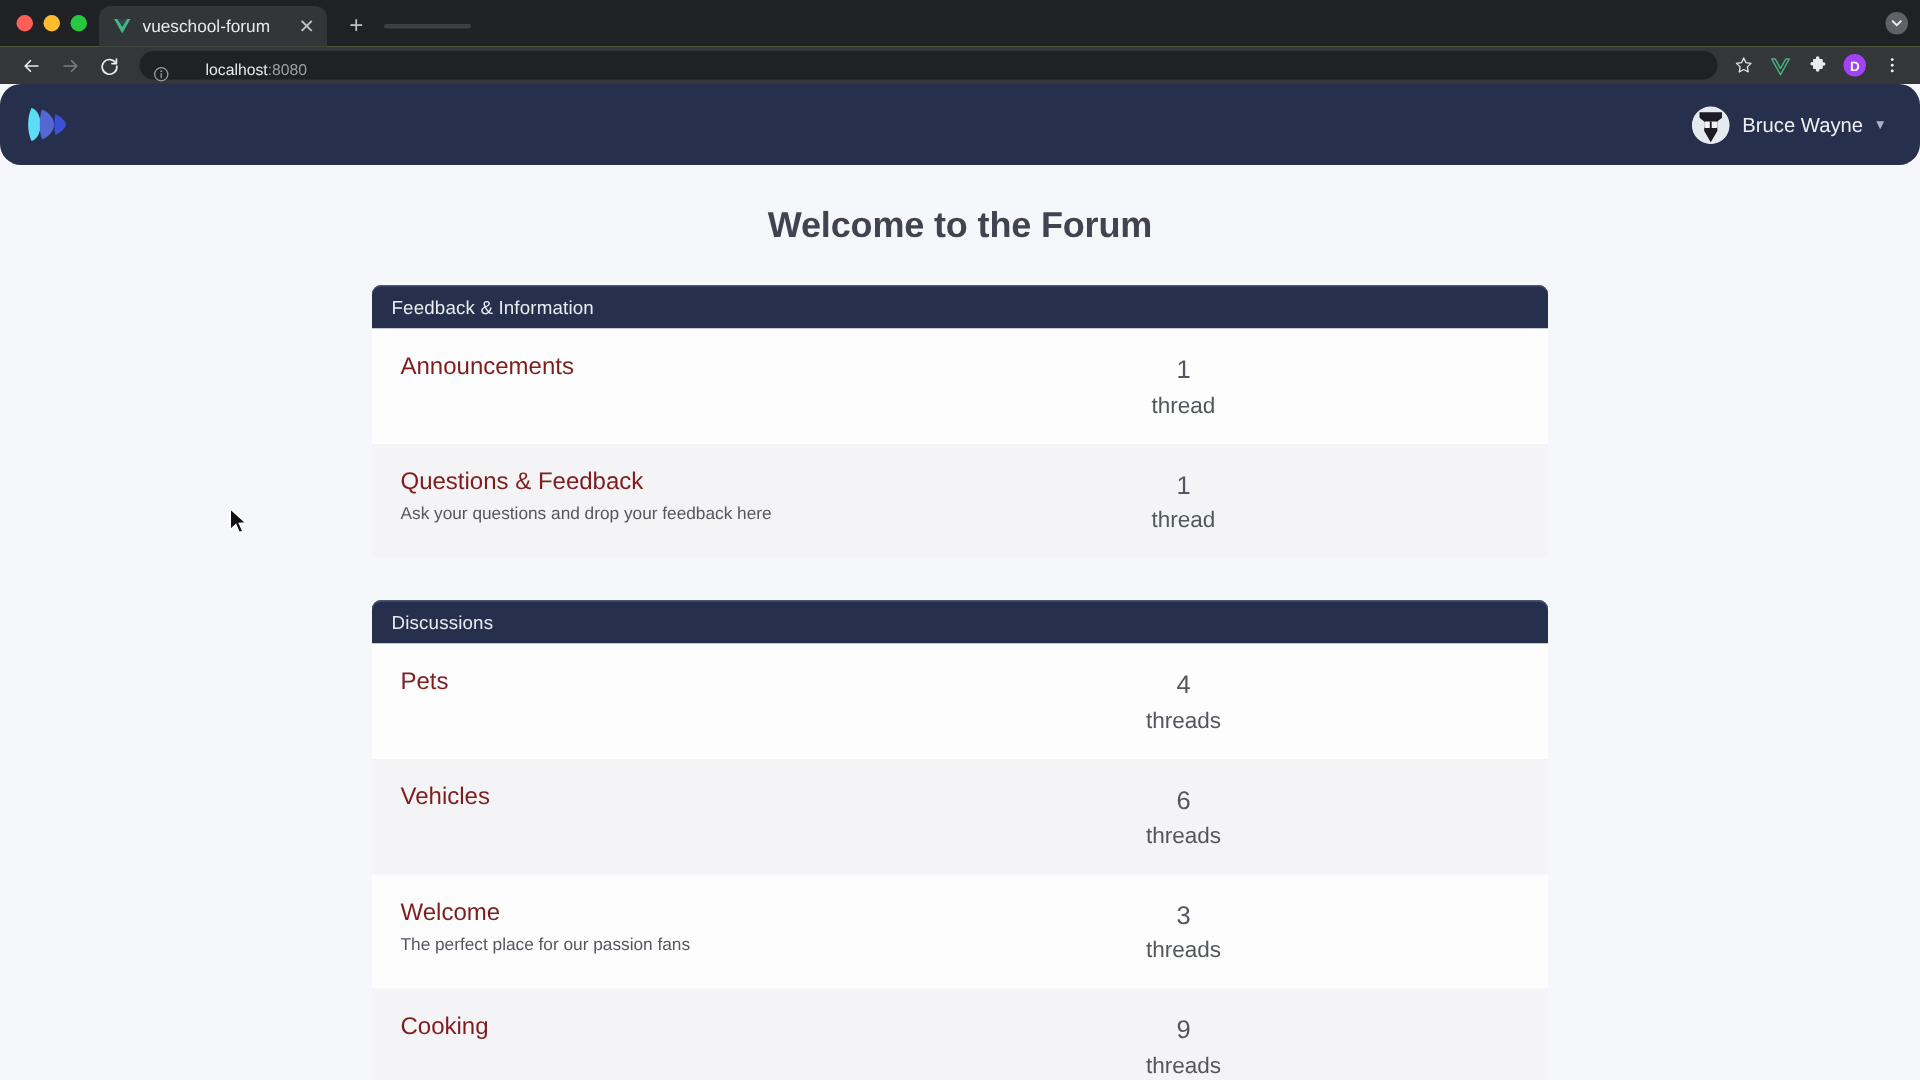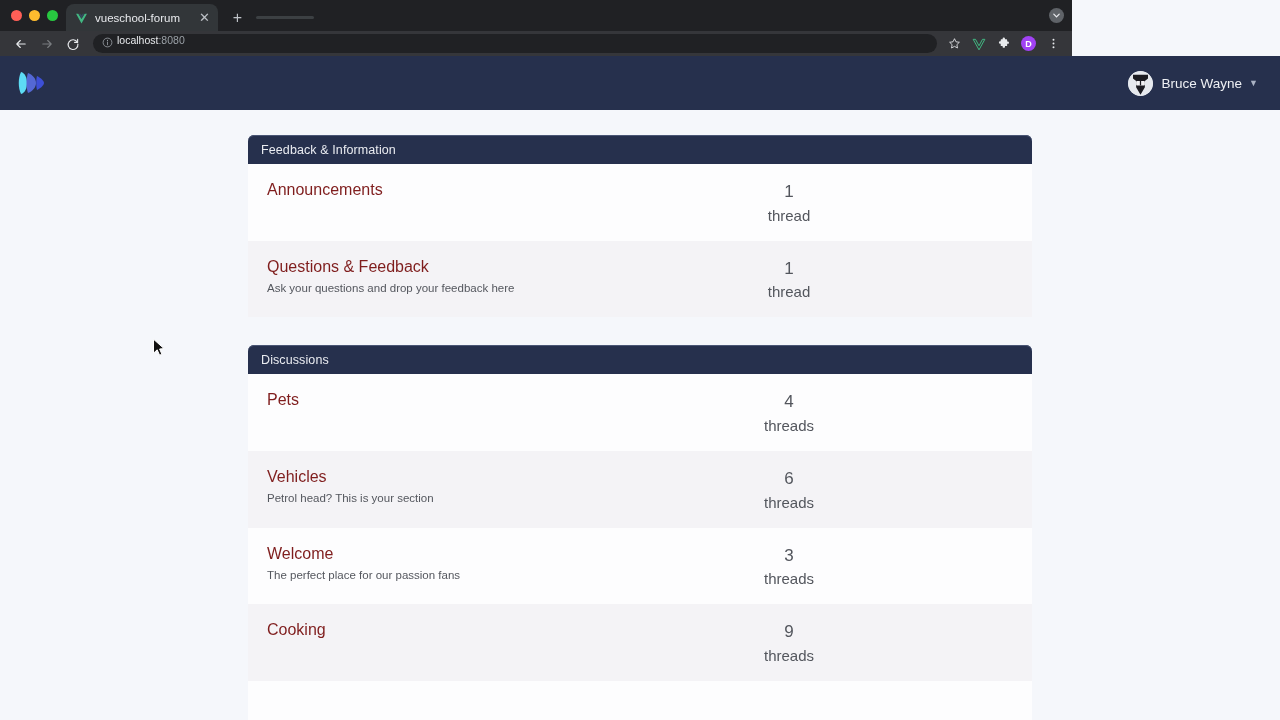--- a/index.html
+++ b/index.html
@@ -4,21 +4,21 @@
 <style>
   * { box-sizing: border-box; margin: 0; padding: 0; }
   html, body {
     width: 1280px; height: 720px;
     overflow: hidden;
     font-family: "Liberation Sans", sans-serif;
     background: #f5f7fb;
   }
 
   
-  .browser-chrome { width: 1072px; background: #bef264; }
+  .browser-chrome { width: 1280px; background: #bef264; }
 
   .tabstrip {
     height: 31px;
     background: #202124;
     display: flex;
     align-items: flex-end;
     padding-left: 8px;
     position: relative;
   }
   .traffic {
@@ -83,23 +83,23 @@
   }
   .nav-btn.disabled { color: #7a7d80; }
   .nav-btn svg { display: block; }
 
   .omnibox {
     flex: 1 1 auto;
     height: 19px;
     background: #202124;
     border-radius: 10px;
     margin-left: 7px;
-    display: flex; align-items: flex-start;
+    display: flex; align-items: flex-end;
     padding: 0 9px;
-    gap: 4px;
+    gap: 24px;
     min-width: 0;
   }
   .omnibox-icon { width: 11px; height: 11px; flex: 0 0 11px; display:block; }
   .omnibox-url { font-size: 10.5px; color: #9aa0a6; white-space: nowrap; }
   .omnibox-url .host { color: #e8eaed; }
 
   .toolbar-right { display: flex; align-items: center; gap: 3px; margin-left: 6px; }
   .tb-icon {
     width: 22px; height: 22px;
     display: flex; align-items: center; justify-content: center;
@@ -115,20 +115,21 @@
   }
 
   
   .app-header {
     height: 54px;
     background: #26304d;
     display: flex; align-items: center;
     justify-content: space-between;
     padding: 0 22px 0 12px;
     position: relative;
+    border-radius: 14px;
   }
   .logo { width: 44px; height: 34px; display: block; }
 
   .user-menu { display: flex; align-items: center; gap: 9px; }
   .avatar {
     width: 25px; height: 25px; border-radius: 50%;
     overflow: hidden; background: #d8dde6; display: block;
     flex: 0 0 25px;
   }
   .avatar svg { display: block; }
@@ -328,20 +329,21 @@
         <rect x="19" y="16" width="2" height="7" fill="#1c1c22"></rect>
       </svg>
     </span>
     <span class="user-name">Bruce Wayne</span>
     <span class="caret">▼</span>
   </div>
 </div>
 
 <div class="page">
 
+  <h1 class="page-title">Welcome to the Forum</h1>
 
   <div class="content">
 
     <div class="category">
       <div class="category-head">
         <span class="category-head-title">Feedback &amp; Information</span>
       </div>
 
       <div class="forum-row odd">
         <div class="forum-main">
@@ -376,21 +378,20 @@
         </div>
         <div class="forum-count">
           <span class="count-num">4</span>
           <span class="count-label">threads</span>
         </div>
       </div>
 
       <div class="forum-row even">
         <div class="forum-main">
           <a class="forum-name">Vehicles</a>
-          <div class="forum-desc">Petrol head? This is your section</div>
         </div>
         <div class="forum-count">
           <span class="count-num">6</span>
           <span class="count-label">threads</span>
         </div>
       </div>
 
       <div class="forum-row odd">
         <div class="forum-main">
           <a class="forum-name">Welcome</a>

